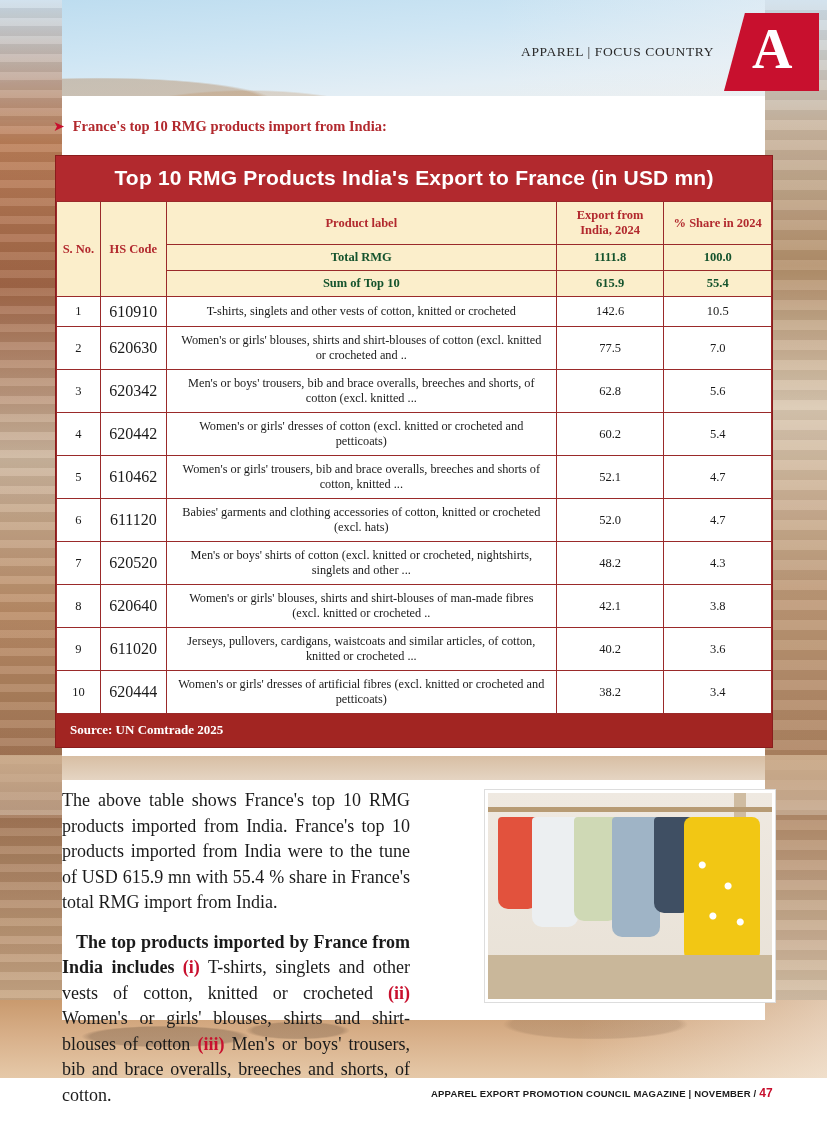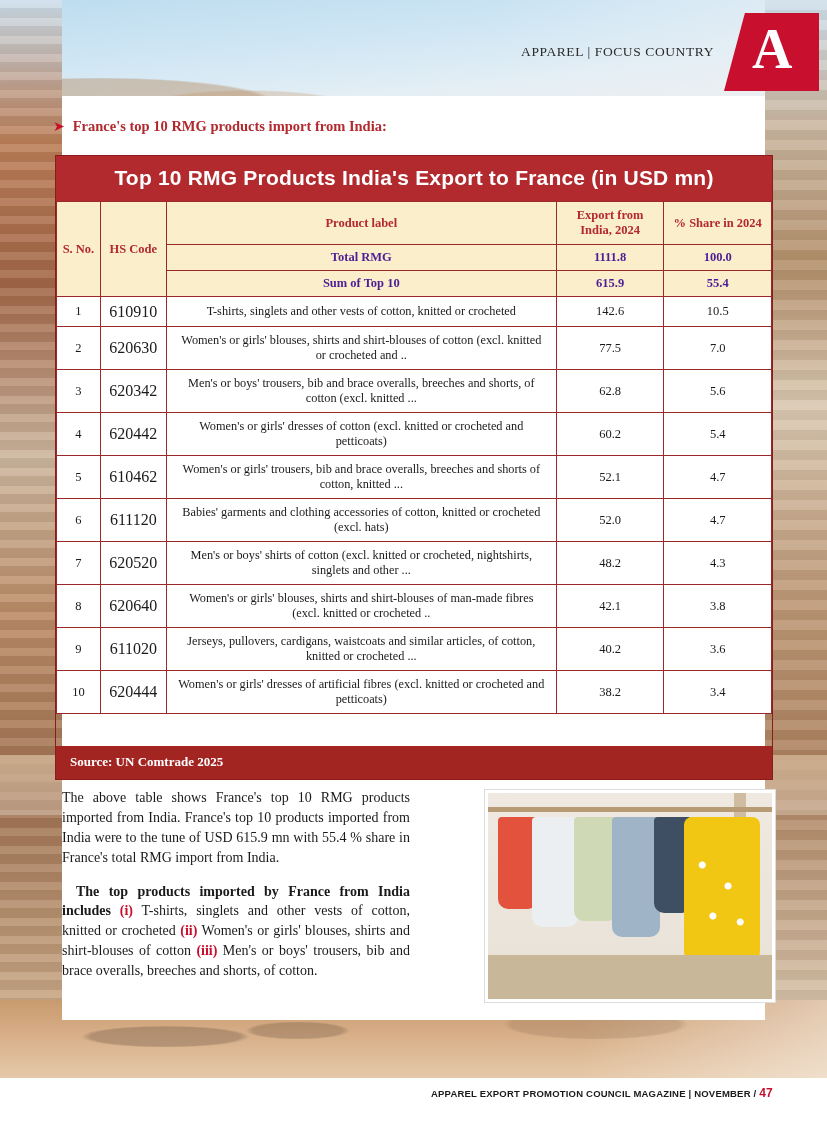--- a/index.html
+++ b/index.html
@@ -118,42 +118,41 @@
   }
   table { border-collapse:collapse; width:100%; background:#fff; }
   th, td {
     border:1px solid #9a2a2a; font-family:"Liberation Serif", serif;
   }
   .hdr-cell {
     background:#fbeecb; color:#b2292e; font-weight:bold;
     font-size:12.5px; text-align:center; padding:6px 4px;
   }
   .hdr-sub {
-    background:#fbeecb; color:#4c1d95; font-weight:bold;
+    background:#fbeecb; color:#14532d; font-weight:bold;
     font-size:12.5px; text-align:center; padding:5px 4px;
   }
   td.num { text-align:center; font-size:12.5px; padding:7px 3px; color:#1a1a1a; }
   td.sno { text-align:center; font-size:12.5px; width:44px; color:#1a1a1a;}
   td.hs  { text-align:center; font-size:16px; width:66px; color:#1a1a1a;}
   td.label {
     text-align:center; font-size:12.3px; padding:6px 8px; line-height:1.22; color:#1a1a1a;
   }
   col.c-sno{ width:44px; } col.c-hs{ width:66px; }
   col.c-lbl{ width:392px; } col.c-exp{ width:108px; } col.c-shr{ width:108px; }
   .tbl-source {
     background:#a22522; color:#ffffff; font-weight:bold;
     font-size:13px; padding:8px 0 9px 14px;
     font-family:"Liberation Serif", serif;
-    margin-top:32px;
   }
 
   
   .body-col {
     position:absolute; left:62px; top:788px; width:348px;
-    font-size:14px; line-height:1.42; text-align:justify; color:#1a1a1a;
+    font-size:18px; line-height:1.42; text-align:justify; color:#1a1a1a;
     font-family:"Liberation Serif", serif;
   }
   .para2 { margin-top:14px; text-indent:14px; }
   .bold-lead { font-weight:bold; }
   .rn { color:#c8102e; font-weight:bold; }
 
   
   .photo {
     position:absolute; left:485px; top:790px; width:290px; height:212px;
     border:3px solid #ffffff; box-shadow:0 0 0 1px #ddd;

